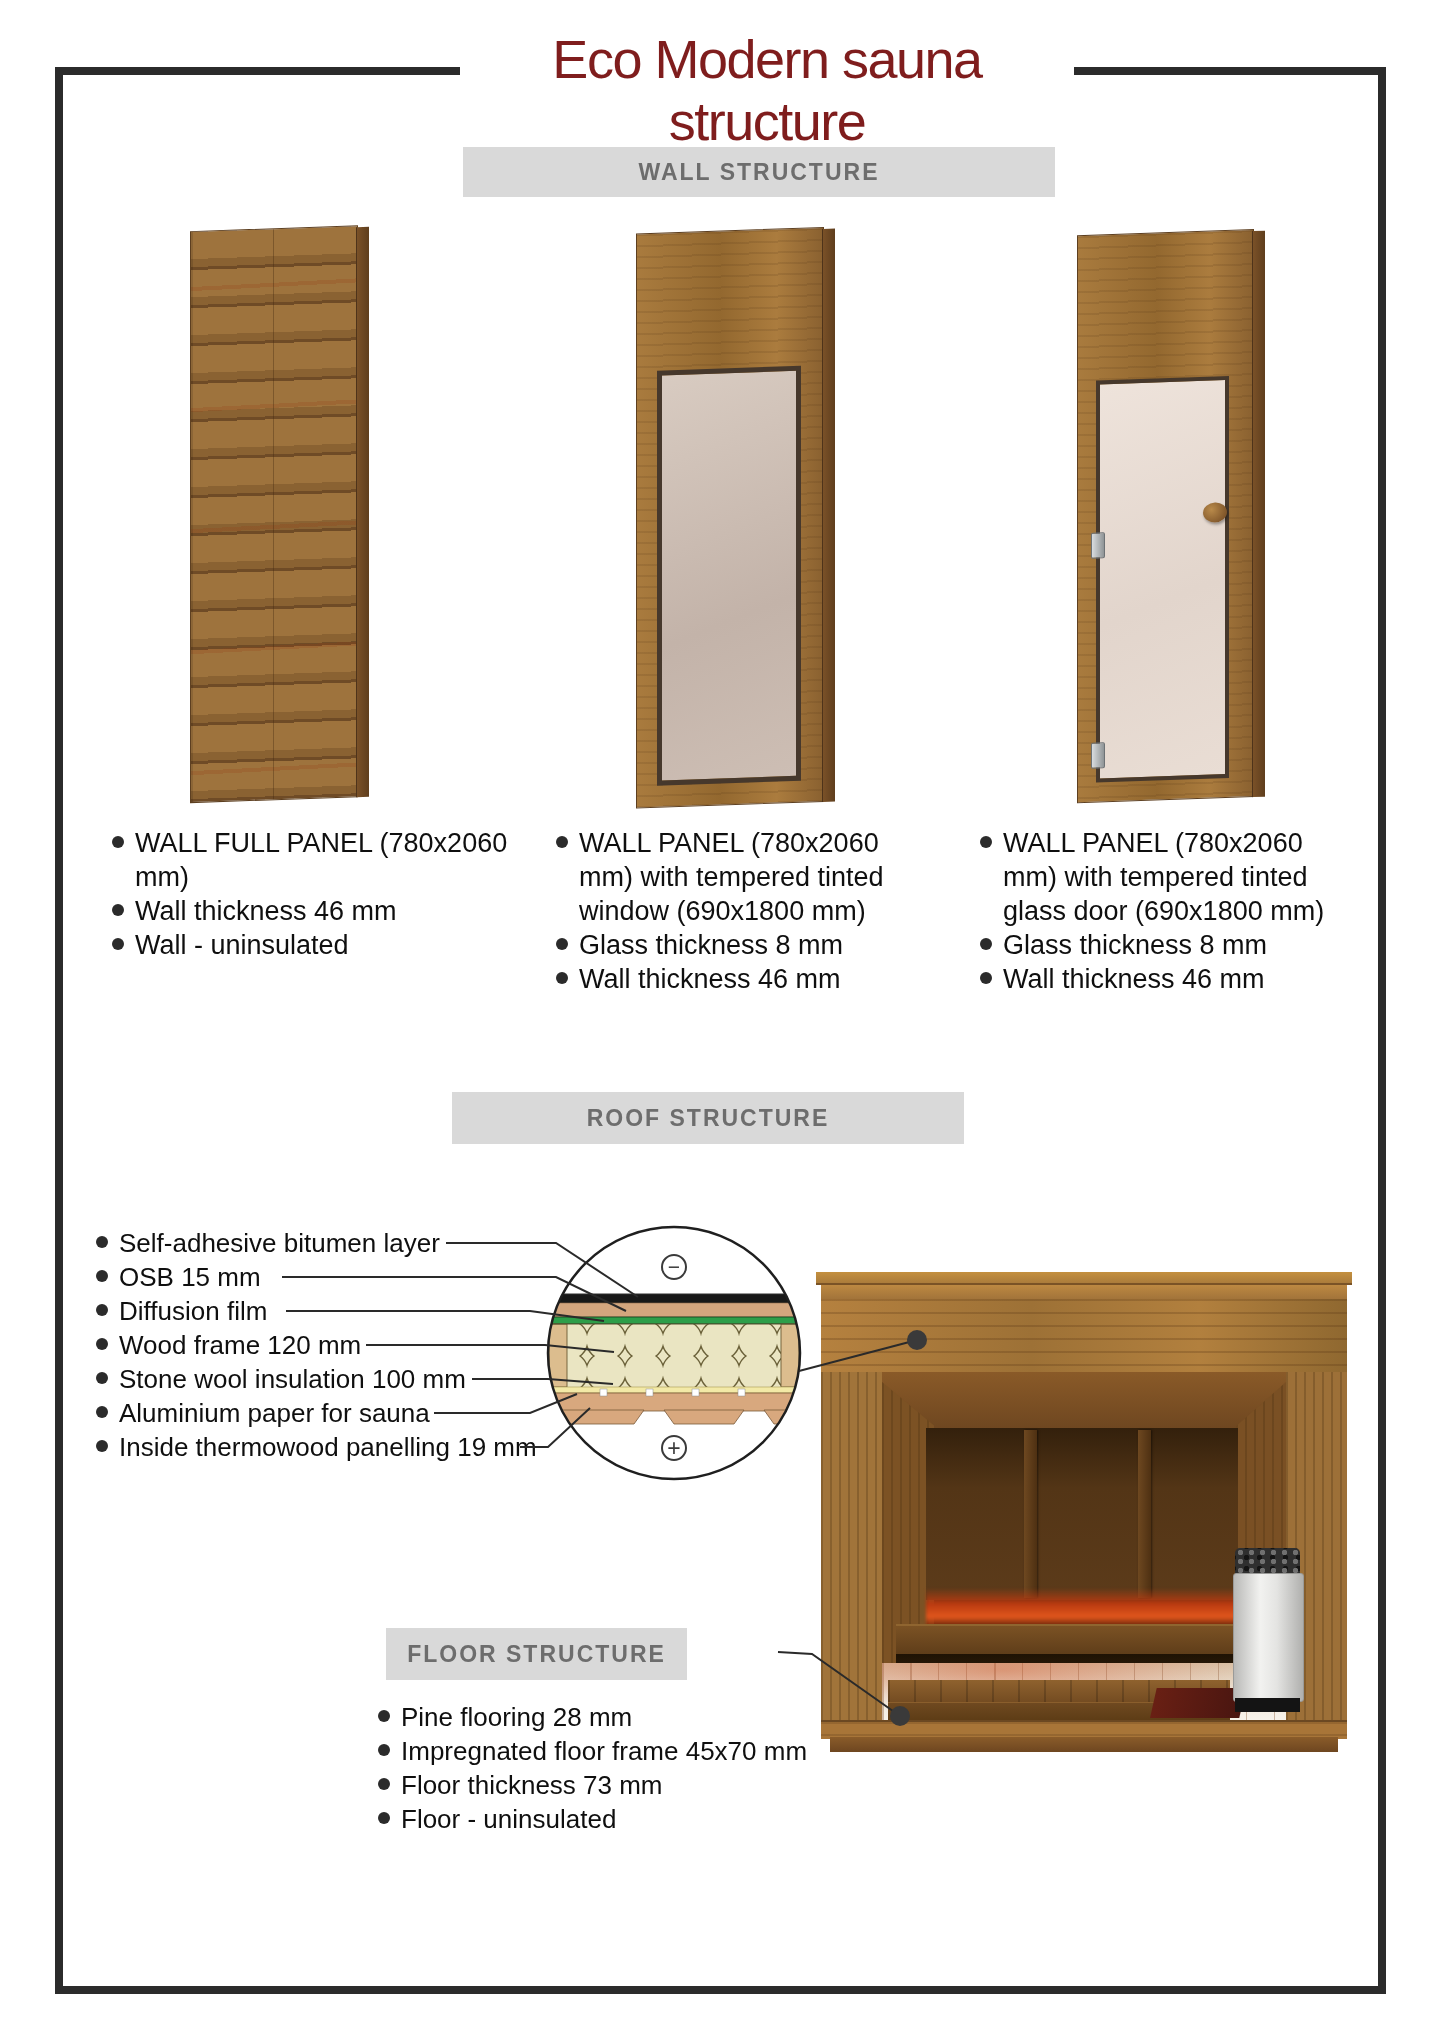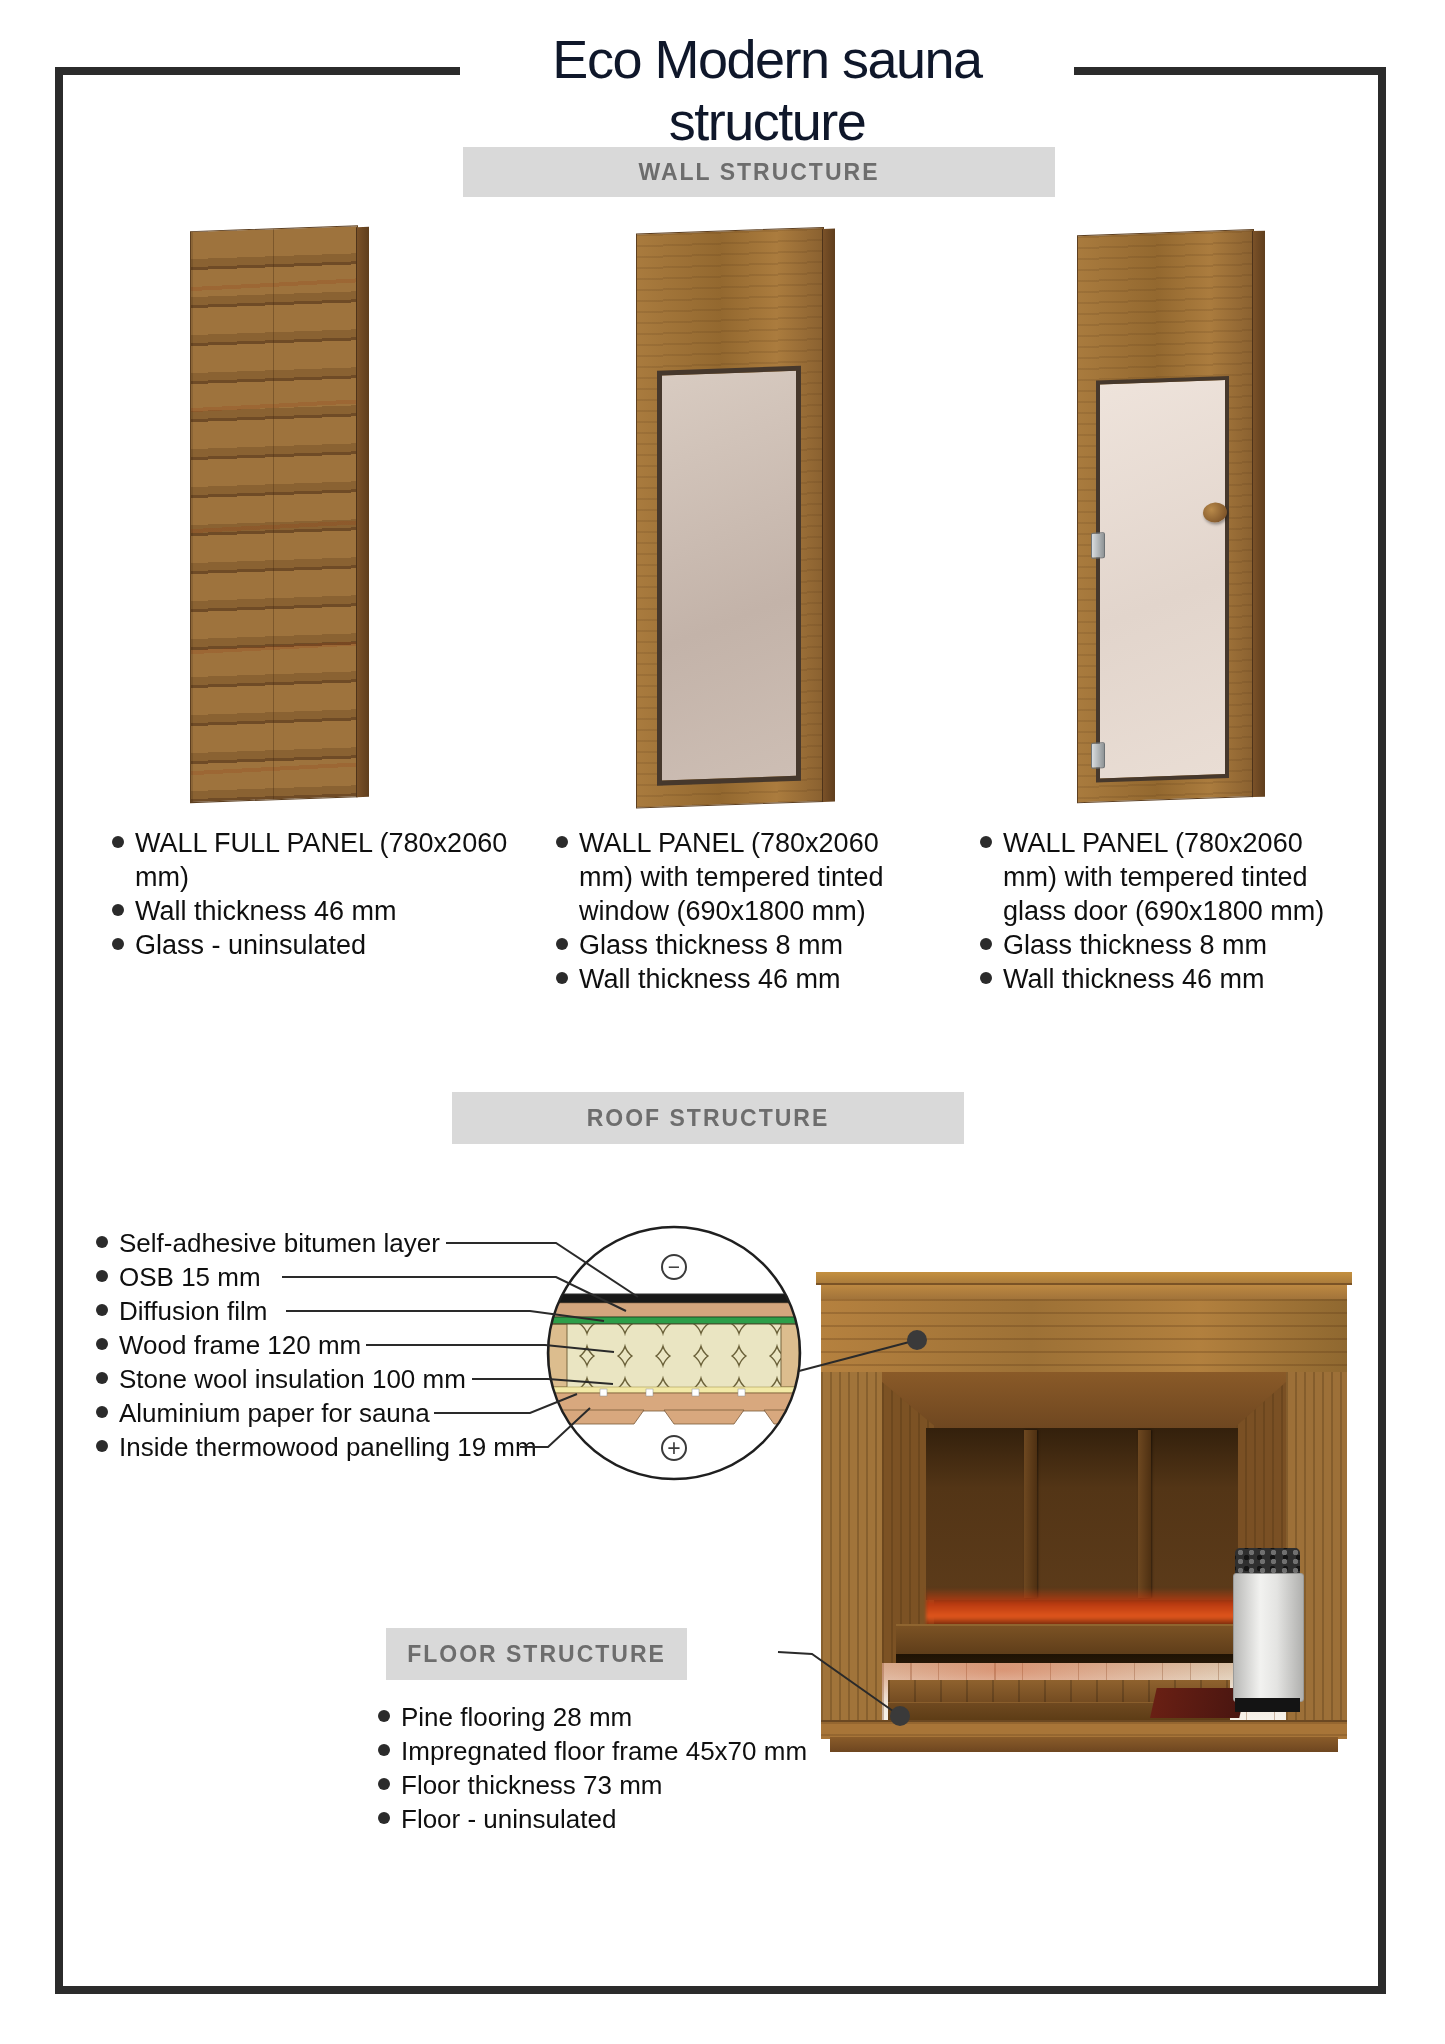--- a/index.html
+++ b/index.html
@@ -4,21 +4,21 @@
 <style>
   html,body{margin:0;padding:0;background:#fff;}
   #canvas{
     position:relative;width:1445px;height:2044px;background:#ffffff;overflow:hidden;
     font-family:"Liberation Sans",sans-serif;color:#111;
   }
   
   .frame{position:absolute;background:#2b2b2b;}
   .page-title{
     position:absolute;left:455px;top:28px;width:624px;text-align:center;
-    font-size:54px;font-weight:400;letter-spacing:-1.5px;color:#0f172a;
+    font-size:54px;font-weight:400;letter-spacing:-1.5px;color:#7f1d1d;
     font-family:"Liberation Sans",sans-serif;
   }
   
   .bar{
     position:absolute;background:#d9d9d9;display:flex;align-items:center;justify-content:center;
     font-size:23px;font-weight:bold;color:#6d6d6d;letter-spacing:2px;
   }
   
   .blist{position:absolute;}
   .bitem{display:flex;align-items:flex-start;gap:11px;font-size:27px;line-height:34px;color:#0f0f0f;}
@@ -101,21 +101,21 @@
     <div class="bitem">
         <span class="dot"></span>
         <span>WALL FULL PANEL (780x2060 mm)</span>
       </div>
     <div class="bitem">
         <span class="dot"></span>
         <span>Wall thickness 46 mm</span>
       </div>
     <div class="bitem">
         <span class="dot"></span>
-        <span>Glass - uninsulated</span>
+        <span>Wall - uninsulated</span>
       </div>
   </div>
 
   <div class="blist" style="left:556px;top:826px;width:344px">
     <div class="bitem">
         <span class="dot"></span>
         <span>WALL PANEL (780x2060 mm) with tempered tinted window (690x1800 mm)</span>
       </div>
     <div class="bitem">
         <span class="dot"></span>

